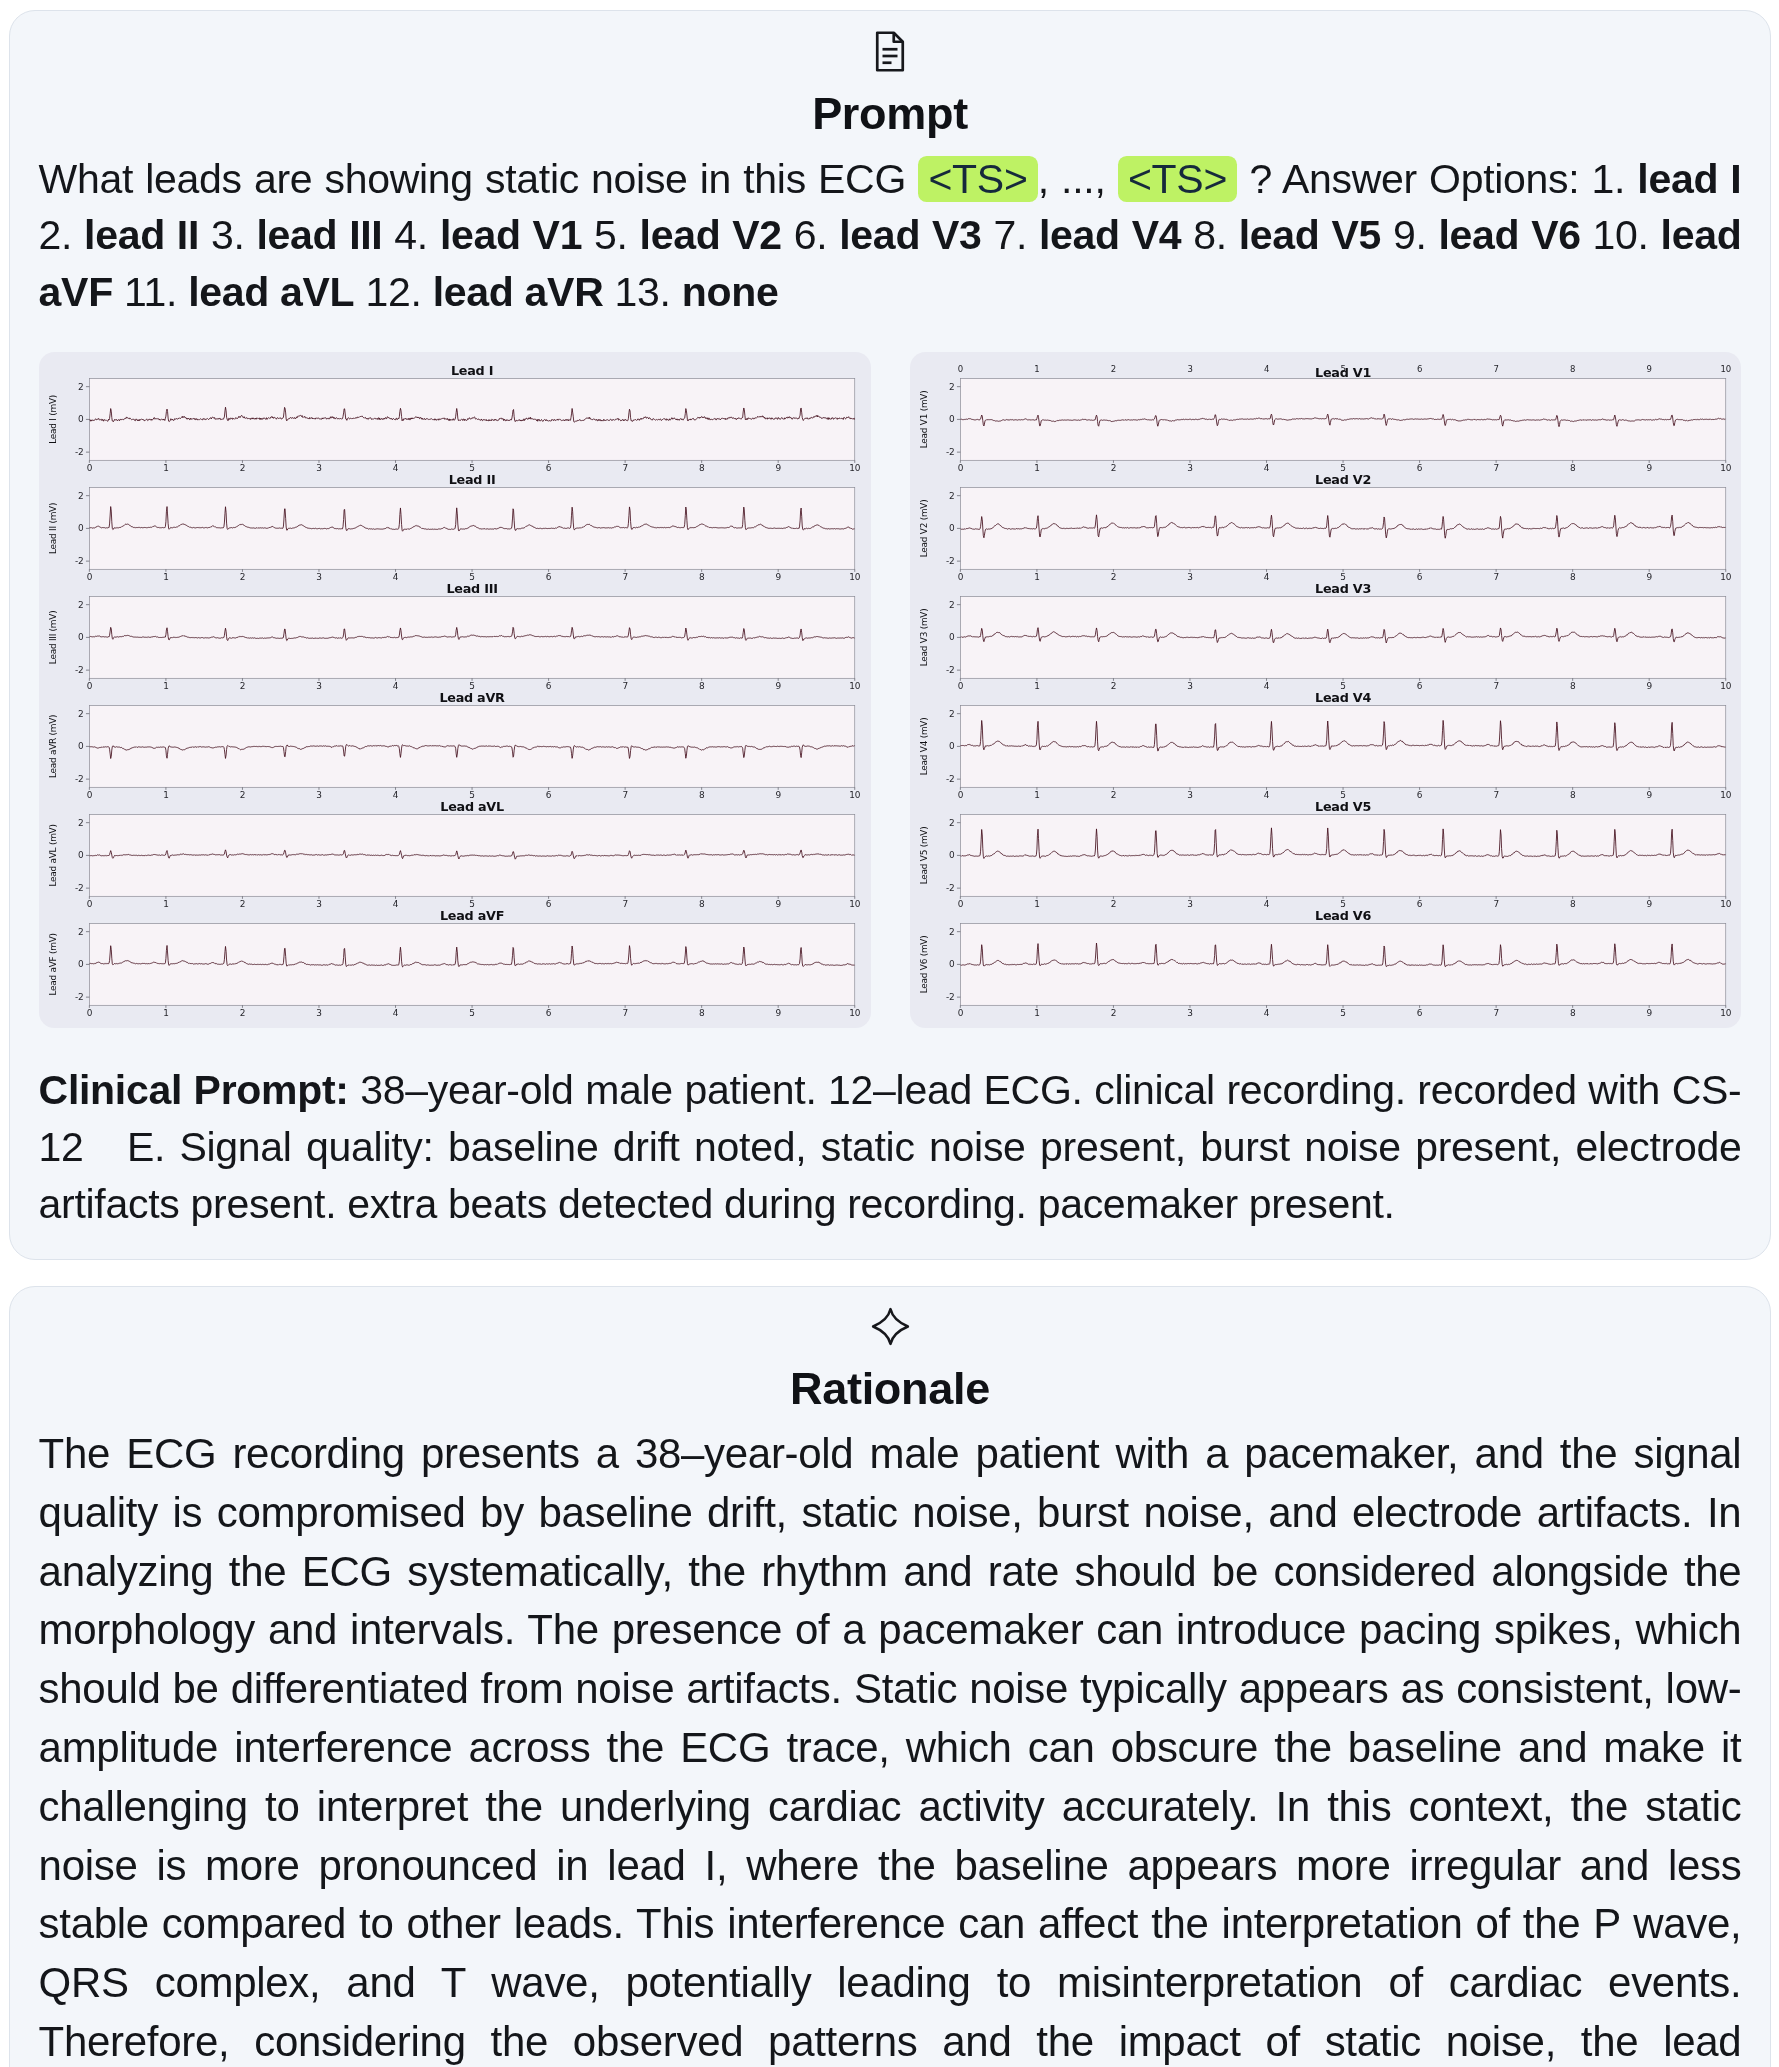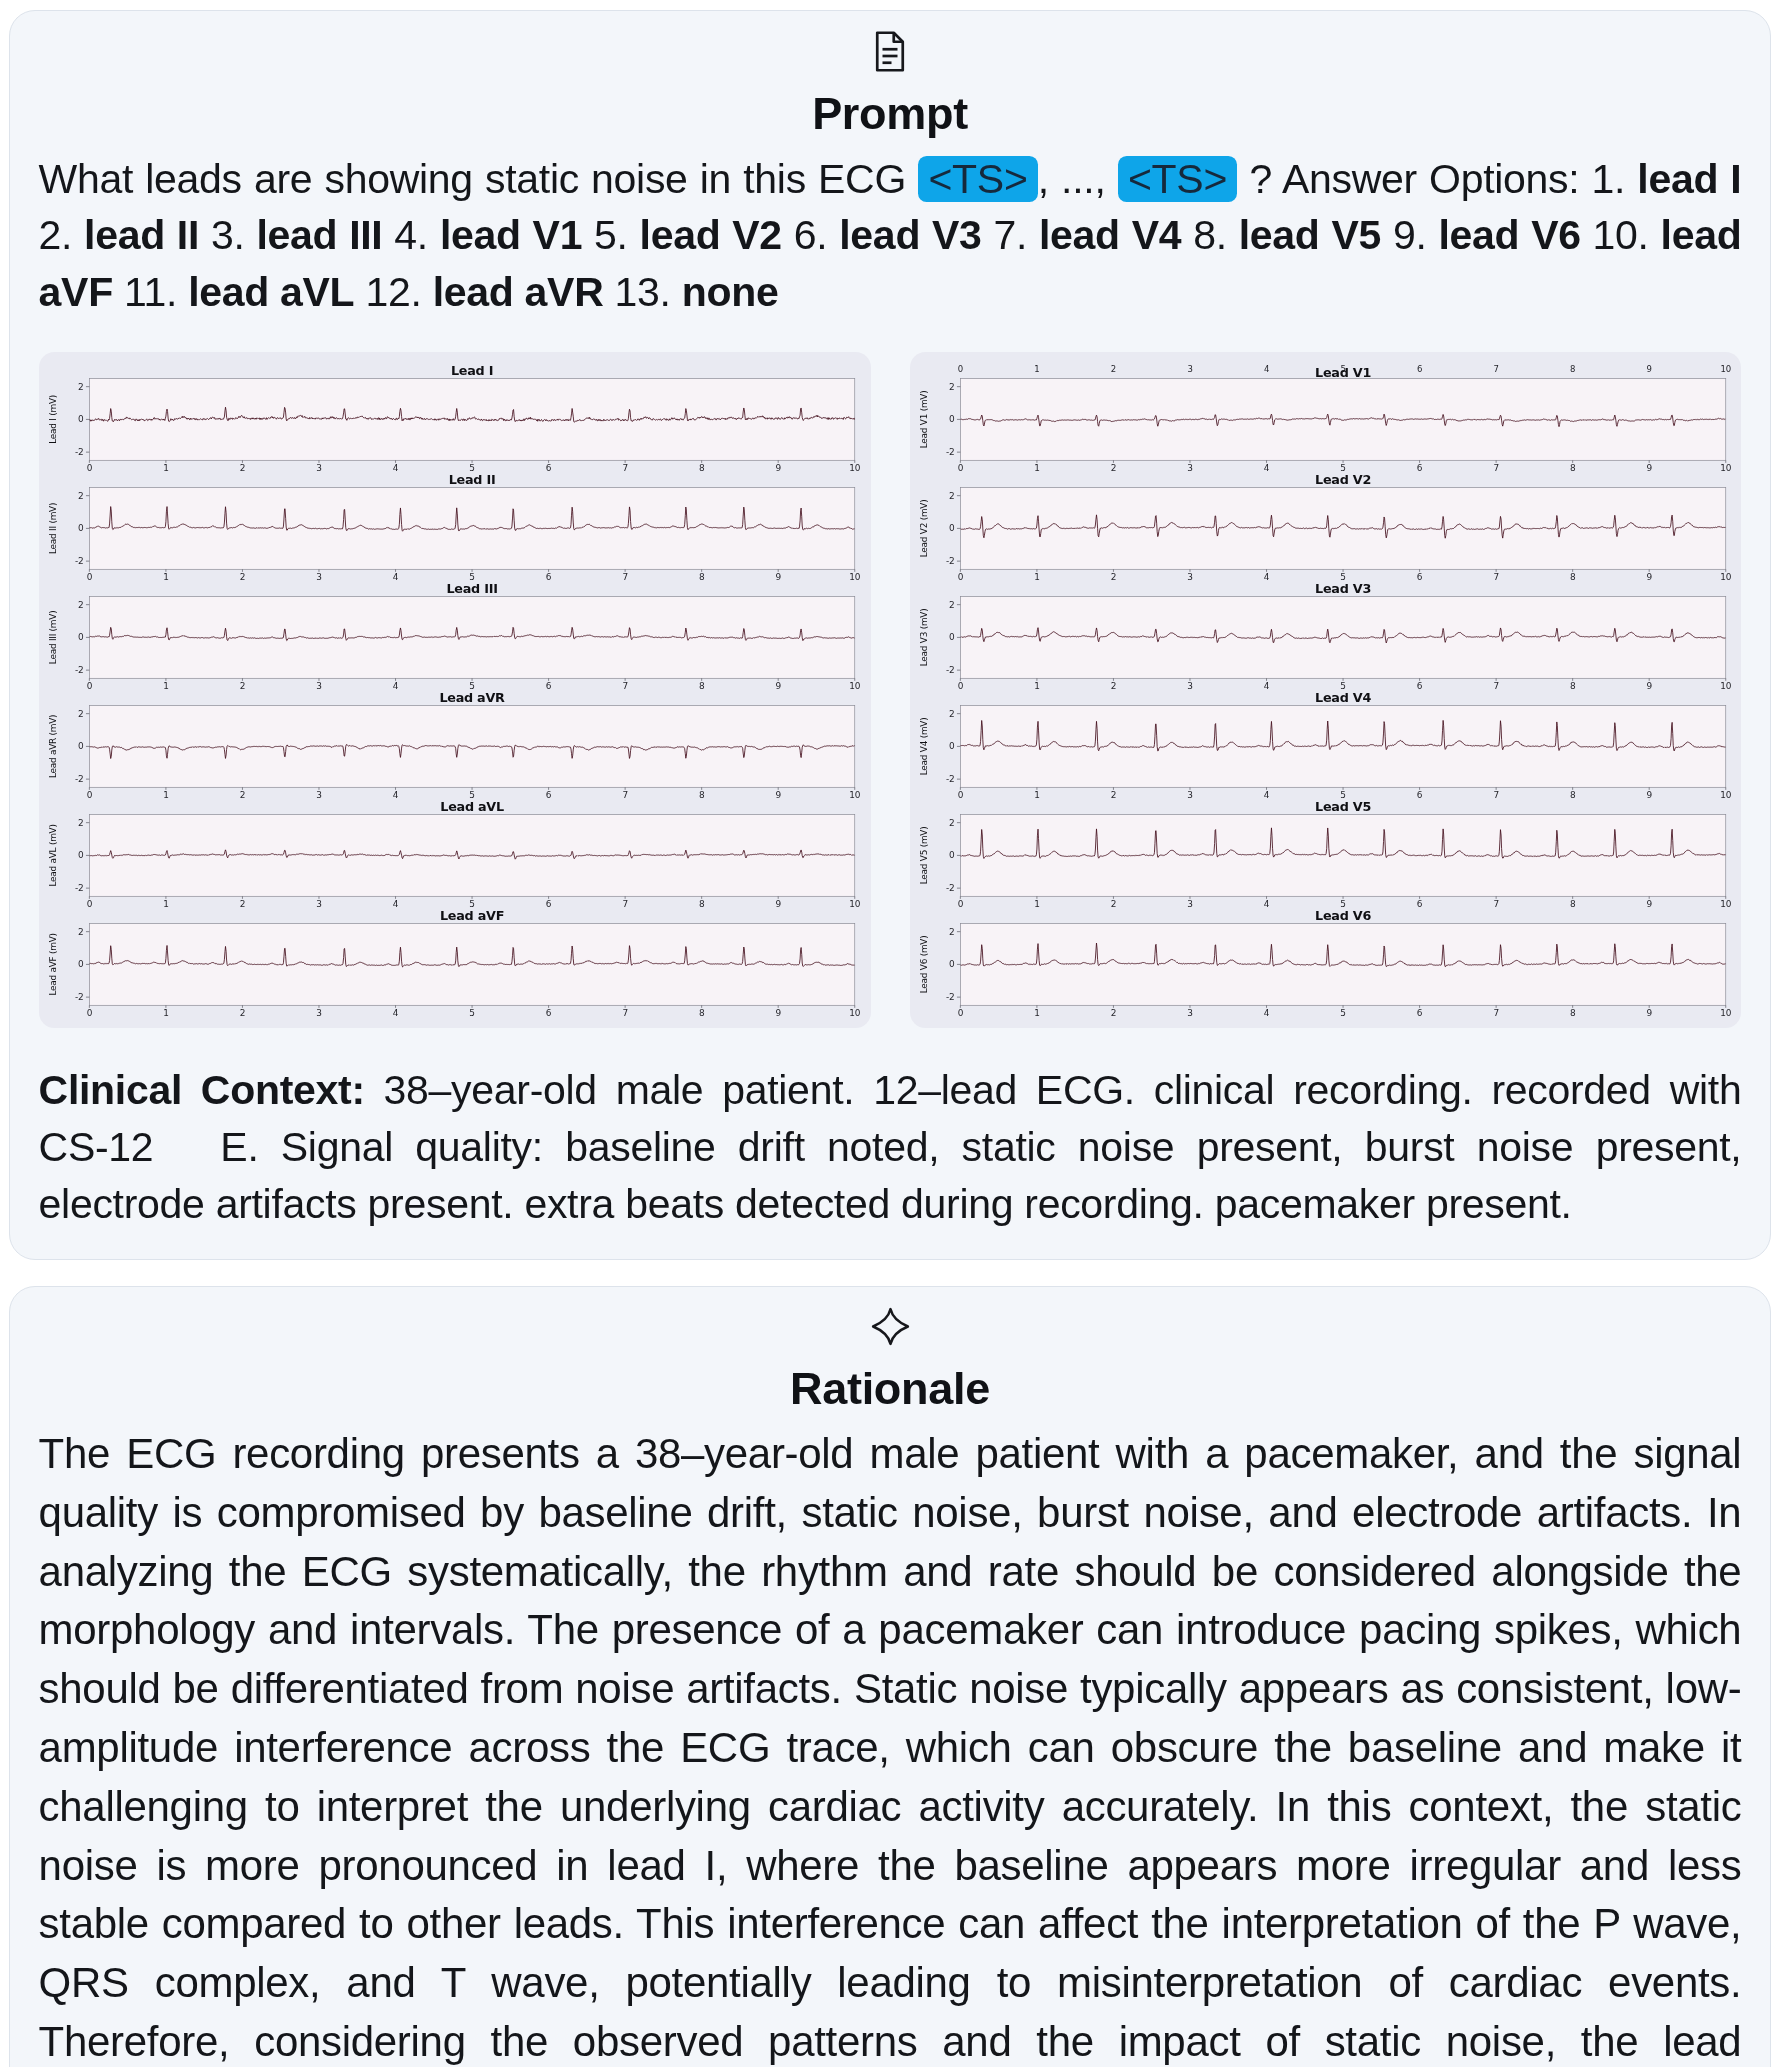--- a/index.html
+++ b/index.html
@@ -32,21 +32,21 @@
   .card-header .hicon { display: inline-flex; align-items: center; }
   .body-text {
     font-size: 41px;
     line-height: 1.38;
     margin: 0;
     text-align: justify;
   }
   .opt-num { font-weight: 400; }
   .opt-label { font-weight: 700; }
   .ts-chip {
-    background: #0ea5e9;
+    background: #bef264;
     color: #16293c;
     border-radius: 8.6px;
     padding: 0 10.3px;
     white-space: nowrap;
   }
   .ecg-row {
     display: flex;
     gap: 39px;
     margin: 31px 0 8.6px 0;
   }
@@ -600,21 +600,21 @@
           <text x="13" y="65" transform="rotate(-90 13 65)" text-anchor="middle" font-size="10.5" fill="#101014">Lead V6 (mV)</text>
           <clipPath id="c1-5">
             <rect x="52" y="17" width="898" height="96"></rect>
           </clipPath>
           <path d="M52.0 65.9L52.6 65.7L53.3 66.0L53.9 65.6L54.6 65.6L55.2 65.6L55.8 65.6L56.5 65.9L57.1 65.7L57.8 65.5L58.4 65.5L59.1 65.1L59.7 65.0L60.3 64.5L61.0 64.7L61.6 64.5L62.3 64.3L62.9 64.2L63.5 64.0L64.2 64.8L64.8 64.8L65.5 65.1L66.1 65.2L66.8 65.2L67.4 65.4L68.0 65.9L68.7 65.7L69.3 65.7L70.0 65.7L70.6 65.9L71.2 65.7L71.9 65.4L72.5 65.5L73.2 65.8L73.8 65.3L74.5 65.4L75.1 64.9L75.7 61.2L76.4 50.8L77.0 41.9L77.7 46.3L78.3 58.5L78.9 65.8L79.6 66.9L80.2 66.8L80.9 65.9L81.5 65.6L82.1 65.6L82.8 65.1L83.4 65.6L84.1 65.3L84.7 65.3L85.4 65.4L86.0 65.6L86.6 65.4L87.3 65.0L87.9 65.2L88.6 65.0L89.2 64.1L89.8 64.3L90.5 63.6L91.1 63.5L91.8 62.9L92.4 62.2L93.1 62.2L93.7 61.6L94.3 61.1L95.0 61.0L95.6 60.3L96.3 60.6L96.9 60.4L97.5 60.7L98.2 61.6L98.8 61.6L99.5 62.2L100.1 62.5L100.7 63.4L101.4 63.9L102.0 64.2L102.7 64.2L103.3 64.3L104.0 65.1L104.6 65.0L105.2 64.7L105.9 65.2L106.5 65.5L107.2 65.2L107.8 65.3L108.4 65.4L109.1 65.5L109.7 65.4L110.4 65.5L111.0 65.2L111.7 65.5L112.3 65.0L112.9 65.3L113.6 64.8L114.2 65.1L114.9 65.4L115.5 65.0L116.1 65.4L116.8 65.5L117.4 65.4L118.1 65.5L118.7 65.2L119.3 65.0L120.0 65.2L120.6 65.1L121.3 65.1L121.9 65.0L122.6 65.0L123.2 65.0L123.8 65.0L124.5 65.1L125.1 64.3L125.8 64.0L126.4 63.7L127.0 63.9L127.7 63.4L128.3 63.3L129.0 63.3L129.6 63.6L130.3 64.1L130.9 64.1L131.5 64.5L132.2 65.0L132.8 64.6L133.5 65.2L134.1 64.8L134.7 65.3L135.4 65.0L136.0 65.0L136.7 65.2L137.3 64.8L138.0 64.6L138.6 65.1L139.2 64.7L139.9 64.7L140.5 65.1L141.2 64.0L141.8 58.5L142.4 47.2L143.1 40.6L143.7 49.4L144.4 60.4L145.0 65.9L145.6 66.6L146.3 66.0L146.9 65.0L147.6 64.6L148.2 65.0L148.9 65.0L149.5 65.0L150.1 64.6L150.8 64.3L151.4 64.5L152.1 64.8L152.7 64.3L153.3 64.5L154.0 64.1L154.6 63.8L155.3 63.5L155.9 63.7L156.6 62.8L157.2 62.4L157.8 62.0L158.5 61.5L159.1 60.7L159.8 60.6L160.4 60.2L161.0 60.1L161.7 60.0L162.3 59.8L163.0 60.4L163.6 60.0L164.3 60.7L164.9 61.1L165.5 61.5L166.2 62.0L166.8 62.9L167.5 62.9L168.1 63.5L168.7 63.9L169.4 64.0L170.0 63.8L170.7 64.6L171.3 64.0L171.9 64.4L172.6 64.6L173.2 64.6L173.9 64.8L174.5 64.4L175.2 64.2L175.8 64.8L176.4 64.3L177.1 64.9L177.7 64.1L178.4 64.8L179.0 64.6L179.6 64.2L180.3 64.3L180.9 64.5L181.6 64.6L182.2 64.4L182.9 64.2L183.5 64.3L184.1 64.2L184.8 64.4L185.4 64.4L186.1 64.4L186.7 64.2L187.3 64.0L188.0 64.6L188.6 64.0L189.3 64.1L189.9 64.4L190.5 64.6L191.2 64.6L191.8 64.4L192.5 64.3L193.1 64.3L193.8 63.8L194.4 64.0L195.0 63.1L195.7 63.0L196.3 62.7L197.0 63.1L197.6 63.0L198.2 62.7L198.9 63.2L199.5 63.6L200.2 63.7L200.8 64.1L201.5 63.9L202.1 63.9L202.7 64.1L203.4 64.5L204.0 64.5L204.7 64.5L205.3 64.0L205.9 64.5L206.6 63.9L207.2 64.2L207.9 63.9L208.5 64.6L209.1 64.3L209.8 63.5L210.4 58.6L211.1 48.2L211.7 39.9L212.4 46.9L213.0 59.2L213.6 65.0L214.3 66.4L214.9 65.6L215.6 64.6L216.2 64.5L216.8 63.8L217.5 64.5L218.1 64.1L218.8 64.2L219.4 64.1L220.1 63.8L220.7 63.9L221.3 63.7L222.0 64.2L222.6 63.9L223.3 63.7L223.9 63.2L224.5 62.7L225.2 62.3L225.8 61.7L226.5 61.7L227.1 60.8L227.8 60.5L228.4 59.8L229.0 59.8L229.7 59.6L230.3 59.3L231.0 59.7L231.6 59.4L232.2 59.5L232.9 60.4L233.5 60.7L234.2 61.3L234.8 61.5L235.4 62.3L236.1 62.7L236.7 62.6L237.4 63.5L238.0 63.5L238.7 63.5L239.3 63.4L239.9 63.6L240.6 64.3L241.2 63.7L241.9 64.4L242.5 63.9L243.1 64.5L243.8 63.7L244.4 64.2L245.1 64.3L245.7 64.0L246.4 64.4L247.0 64.2L247.6 64.3L248.3 64.1L248.9 63.7L249.6 63.7L250.2 64.0L250.8 63.8L251.5 64.4L252.1 64.2L252.8 63.8L253.4 64.0L254.1 63.8L254.7 64.1L255.3 64.1L256.0 63.9L256.6 64.4L257.3 64.1L257.9 64.3L258.5 64.1L259.2 64.1L259.8 63.9L260.5 63.7L261.1 64.1L261.7 63.8L262.4 63.8L263.0 64.0L263.7 63.1L264.3 63.4L265.0 63.2L265.6 62.8L266.2 62.7L266.9 62.8L267.5 62.5L268.2 63.2L268.8 63.3L269.4 63.6L270.1 64.1L270.7 63.5L271.4 64.2L272.0 63.8L272.7 64.2L273.3 63.9L273.9 64.2L274.6 64.3L275.2 64.0L275.9 63.9L276.5 64.3L277.1 64.2L277.8 63.9L278.4 64.0L279.1 64.1L279.7 61.7L280.3 53.6L281.0 42.3L281.6 41.4L282.3 52.6L282.9 62.5L283.6 65.6L284.2 66.0L284.8 64.8L285.5 64.0L286.1 64.0L286.8 64.2L287.4 63.9L288.0 63.8L288.7 63.7L289.3 64.0L290.0 64.3L290.6 63.8L291.3 64.1L291.9 63.8L292.5 63.6L293.2 63.3L293.8 62.6L294.5 62.7L295.1 62.3L295.7 61.4L296.4 61.5L297.0 60.4L297.7 60.6L298.3 59.6L299.0 59.9L299.6 59.3L300.2 59.0L300.9 59.4L301.5 59.4L302.2 60.1L302.8 60.1L303.4 60.7L304.1 61.0L304.7 61.5L305.4 62.2L306.0 62.8L306.6 62.6L307.3 63.5L307.9 63.9L308.6 63.8L309.2 63.7L309.9 63.9L310.5 64.1L311.1 63.9L311.8 64.4L312.4 64.5L313.1 64.3L313.7 63.8L314.3 64.1L315.0 64.5L315.6 64.5L316.3 64.0L316.9 64.4L317.6 64.2L318.2 64.2L318.8 63.9L319.5 63.9L320.1 64.1L320.8 64.2L321.4 64.0L322.0 63.9L322.7 64.2L323.3 64.0L324.0 64.2L324.6 64.2L325.2 64.2L325.9 64.2L326.5 64.1L327.2 64.3L327.8 63.9L328.5 64.5L329.1 64.3L329.7 64.3L330.4 64.5L331.0 64.4L331.7 63.8L332.3 64.2L332.9 63.8L333.6 63.4L334.2 63.6L334.9 63.2L335.5 63.2L336.2 62.8L336.8 63.0L337.4 62.6L338.1 63.2L338.7 63.1L339.4 63.4L340.0 63.7L340.6 63.9L341.3 63.9L341.9 64.1L342.6 64.2L343.2 64.1L343.9 64.7L344.5 64.7L345.1 63.9L345.8 64.2L346.4 64.4L347.1 64.0L347.7 64.0L348.3 64.5L349.0 64.3L349.6 61.6L350.3 54.4L350.9 42.4L351.5 42.1L352.2 53.1L352.8 62.6L353.5 66.1L354.1 66.0L354.8 65.3L355.4 64.5L356.0 64.0L356.7 64.3L357.3 64.3L358.0 64.6L358.6 64.1L359.2 64.0L359.9 64.1L360.5 64.0L361.2 63.9L361.8 64.4L362.5 64.2L363.1 63.9L363.7 63.3L364.4 63.3L365.0 62.7L365.7 62.3L366.3 61.8L366.9 60.9L367.6 60.9L368.2 60.2L368.9 59.9L369.5 59.8L370.1 60.1L370.8 59.9L371.4 60.0L372.1 60.3L372.7 60.5L373.4 61.6L374.0 61.6L374.6 62.1L375.3 62.5L375.9 62.9L376.6 63.8L377.2 63.7L377.8 63.9L378.5 64.0L379.1 64.3L379.8 64.5L380.4 64.1L381.1 64.3L381.7 64.9L382.3 64.3L383.0 64.8L383.6 64.6L384.3 64.9L384.9 64.6L385.5 64.6L386.2 64.4L386.8 64.9L387.5 65.0L388.1 65.0L388.8 64.6L389.4 64.4L390.0 64.6L390.7 64.9L391.3 64.5L392.0 65.1L392.6 65.0L393.2 64.8L393.9 64.5L394.5 64.6L395.2 64.7L395.8 64.4L396.4 64.7L397.1 64.6L397.7 64.5L398.4 64.7L399.0 64.1L399.7 64.5L400.3 64.0L400.9 63.3L401.6 63.6L402.2 62.9L402.9 63.6L403.5 63.3L404.1 63.7L404.8 63.9L405.4 64.7L406.1 64.7L406.7 65.1L407.4 64.7L408.0 64.9L408.6 65.2L409.3 64.6L409.9 64.7L410.6 65.0L411.2 65.2L411.8 64.8L412.5 64.9L413.1 64.7L413.8 64.6L414.4 64.9L415.0 64.2L415.7 59.6L416.3 48.5L417.0 41.4L417.6 48.2L418.3 59.3L418.9 65.6L419.5 67.0L420.2 66.5L420.8 65.4L421.5 65.3L422.1 65.0L422.7 65.2L423.4 65.1L424.0 65.0L424.7 64.7L425.3 64.8L426.0 64.6L426.6 64.8L427.2 64.8L427.9 64.2L428.5 64.7L429.2 63.7L429.8 63.7L430.4 63.7L431.1 62.9L431.7 62.8L432.4 61.9L433.0 61.2L433.6 61.1L434.3 61.1L434.9 60.6L435.6 60.1L436.2 60.1L436.9 60.8L437.5 60.5L438.1 60.9L438.8 62.0L439.4 61.8L440.1 62.7L440.7 63.1L441.3 63.9L442.0 64.1L442.6 64.4L443.3 64.7L443.9 64.9L444.6 65.2L445.2 65.3L445.8 65.5L446.5 65.4L447.1 65.0L447.8 64.9L448.4 64.9L449.0 65.6L449.7 64.9L450.3 65.5L451.0 65.7L451.6 65.5L452.3 65.2L452.9 65.7L453.5 65.3L454.2 65.6L454.8 65.4L455.5 65.4L456.1 65.7L456.7 65.7L457.4 65.6L458.0 65.2L458.7 65.1L459.3 65.1L459.9 65.2L460.6 65.7L461.2 65.5L461.9 65.4L462.5 65.8L463.2 65.6L463.8 65.5L464.4 65.3L465.1 65.1L465.7 65.0L466.4 64.7L467.0 64.2L467.6 63.9L468.3 63.8L468.9 63.8L469.6 64.1L470.2 64.9L470.9 65.0L471.5 65.4L472.1 65.3L472.8 65.4L473.4 65.1L474.1 65.9L474.7 65.2L475.3 65.9L476.0 65.4L476.6 65.6L477.3 65.6L477.9 65.4L478.5 65.8L479.2 65.4L479.8 65.8L480.5 65.3L481.1 64.8L481.8 60.0L482.4 49.7L483.0 41.9L483.7 48.0L484.3 60.0L485.0 66.4L485.6 67.4L486.2 66.8L486.9 66.1L487.5 65.7L488.2 65.6L488.8 65.8L489.5 65.7L490.1 65.9L490.7 65.7L491.4 65.6L492.0 65.4L492.7 65.5L493.3 65.1L493.9 64.8L494.6 64.9L495.2 65.0L495.9 64.0L496.5 63.7L497.2 63.2L497.8 63.5L498.4 62.5L499.1 62.3L499.7 62.0L500.4 61.1L501.0 61.4L501.6 61.1L502.3 61.1L502.9 61.4L503.6 61.8L504.2 62.0L504.8 62.2L505.5 62.4L506.1 63.3L506.8 63.5L507.4 64.2L508.1 64.8L508.7 65.2L509.3 65.1L510.0 65.4L510.6 65.1L511.3 65.7L511.9 66.0L512.5 65.4L513.2 65.7L513.8 65.6L514.5 65.8L515.1 65.6L515.8 65.9L516.4 65.8L517.0 65.6L517.7 65.5L518.3 65.7L519.0 65.9L519.6 65.8L520.2 65.6L520.9 66.1L521.5 65.7L522.2 66.0L522.8 65.9L523.5 66.0L524.1 66.0L524.7 66.1L525.4 65.8L526.0 66.2L526.7 66.2L527.3 65.7L527.9 65.7L528.6 65.8L529.2 66.1L529.9 65.8L530.5 65.3L531.1 65.7L531.8 65.5L532.4 64.8L533.1 65.0L533.7 64.5L534.4 64.5L535.0 64.4L535.6 64.3L536.3 64.8L536.9 65.4L537.6 65.3L538.2 65.3L538.8 66.1L539.5 65.6L540.1 66.0L540.8 66.2L541.4 66.1L542.1 65.8L542.7 65.9L543.3 65.8L544.0 66.0L544.6 65.9L545.3 65.8L545.9 65.8L546.5 65.8L547.2 65.5L547.8 62.6L548.5 53.8L549.1 43.4L549.7 44.9L550.4 56.6L551.0 64.9L551.7 67.5L552.3 67.5L553.0 66.7L553.6 65.9L554.2 66.3L554.9 65.9L555.5 65.8L556.2 66.3L556.8 66.0L557.4 65.9L558.1 66.0L558.7 65.8L559.4 65.6L560.0 65.5L560.7 65.3L561.3 64.8L561.9 65.0L562.6 64.6L563.2 64.3L563.9 63.4L564.5 63.1L565.1 62.4L565.8 62.0L566.4 61.9L567.1 61.4L567.7 61.2L568.3 61.2L569.0 61.2L569.6 61.6L570.3 62.1L570.9 62.3L571.6 62.8L572.2 63.4L572.8 63.4L573.5 64.5L574.1 64.5L574.8 64.6L575.4 65.4L576.0 65.4L576.7 65.8L577.3 65.8L578.0 65.6L578.6 66.1L579.3 65.5L579.9 66.3L580.5 65.5L581.2 65.8L581.8 65.6L582.5 65.7L583.1 66.1L583.7 65.9L584.4 66.2L585.0 65.9L585.7 65.7L586.3 65.7L587.0 65.9L587.6 66.2L588.2 65.9L588.9 66.1L589.5 66.2L590.2 65.8L590.8 65.6L591.4 65.8L592.1 66.0L592.7 65.9L593.4 65.8L594.0 66.2L594.6 65.7L595.3 66.1L595.9 65.9L596.6 66.0L597.2 65.6L597.9 66.1L598.5 65.8L599.1 65.5L599.8 65.7L600.4 65.4L601.1 65.0L601.7 65.2L602.3 64.7L603.0 64.3L603.6 64.7L604.3 64.7L604.9 64.7L605.6 65.2L606.2 65.4L606.8 65.6L607.5 65.9L608.1 65.9L608.8 65.6L609.4 66.0L610.0 65.8L610.7 65.8L611.3 65.6L612.0 66.0L612.6 65.9L613.3 65.9L613.9 65.5L614.5 65.6L615.2 65.7L615.8 66.1L616.5 64.9L617.1 61.3L617.7 51.7L618.4 42.0L619.0 46.9L619.7 58.9L620.3 65.7L620.9 67.7L621.6 67.3L622.2 66.2L622.9 65.9L623.5 66.0L624.2 65.4L624.8 65.5L625.4 66.0L626.1 65.7L626.7 65.6L627.4 65.7L628.0 65.8L628.6 65.2L629.3 65.4L629.9 65.1L630.6 64.5L631.2 64.6L631.9 64.1L632.5 63.3L633.1 63.3L633.8 63.0L634.4 61.9L635.1 61.6L635.7 61.3L636.3 61.3L637.0 60.6L637.6 61.2L638.3 61.4L638.9 61.2L639.5 61.5L640.2 62.0L640.8 62.3L641.5 63.0L642.1 63.1L642.8 63.8L643.4 64.5L644.0 64.6L644.7 65.2L645.3 64.8L646.0 65.0L646.6 65.7L647.2 65.5L647.9 65.4L648.5 65.9L649.2 65.7L649.8 65.7L650.5 65.6L651.1 65.5L651.7 65.9L652.4 65.7L653.0 65.4L653.7 65.6L654.3 65.4L654.9 65.3L655.6 65.4L656.2 65.4L656.9 65.6L657.5 65.4L658.2 65.2L658.8 65.7L659.4 65.8L660.1 65.3L660.7 65.2L661.4 65.7L662.0 65.7L662.6 65.3L663.3 65.7L663.9 65.1L664.6 65.6L665.2 65.6L665.8 65.4L666.5 65.1L667.1 65.4L667.8 64.9L668.4 64.5L669.1 64.3L669.7 64.2L670.3 64.1L671.0 63.8L671.6 63.9L672.3 64.3L672.9 64.6L673.5 64.6L674.2 64.6L674.8 65.3L675.5 65.0L676.1 65.7L676.8 65.1L677.4 65.0L678.0 65.6L678.7 65.0L679.3 65.2L680.0 65.0L680.6 65.2L681.2 64.9L681.9 65.4L682.5 65.1L683.2 65.0L683.8 64.4L684.4 60.6L685.1 50.7L685.7 41.9L686.4 46.4L687.0 57.9L687.7 65.2L688.3 67.1L688.9 66.7L689.6 65.7L690.2 65.4L690.9 65.5L691.5 65.3L692.1 65.0L692.8 64.9L693.4 65.0L694.1 65.4L694.7 65.2L695.4 64.8L696.0 65.2L696.6 64.8L697.3 64.2L697.9 64.5L698.6 63.9L699.2 63.8L699.8 62.7L700.5 62.3L701.1 62.4L701.8 61.6L702.4 60.9L703.0 61.0L703.7 60.4L704.3 60.4L705.0 60.0L705.6 60.4L706.3 60.7L706.9 61.1L707.5 61.7L708.2 62.1L708.8 62.6L709.5 62.7L710.1 63.0L710.7 63.7L711.4 63.7L712.0 64.2L712.7 64.2L713.3 64.4L714.0 64.8L714.6 64.5L715.2 64.5L715.9 65.1L716.5 65.0L717.2 65.2L717.8 65.3L718.4 64.8L719.1 65.1L719.7 65.0L720.4 64.6L721.0 65.2L721.7 64.6L722.3 64.5L722.9 65.0L723.6 65.1L724.2 64.6L724.9 65.1L725.5 64.7L726.1 65.1L726.8 65.0L727.4 64.6L728.1 64.5L728.7 64.9L729.3 64.8L730.0 64.5L730.6 65.0L731.3 64.7L731.9 64.5L732.6 64.5L733.2 64.8L733.8 64.7L734.5 64.2L735.1 64.2L735.8 63.7L736.4 63.5L737.0 63.2L737.7 63.5L738.3 63.5L739.0 64.0L739.6 63.8L740.3 64.0L740.9 64.1L741.5 64.5L742.2 64.5L742.8 64.4L743.5 64.9L744.1 64.9L744.7 65.0L745.4 65.0L746.0 64.4L746.7 64.6L747.3 64.6L748.0 64.3L748.6 64.7L749.2 64.3L749.9 64.1L750.5 60.6L751.2 51.0L751.8 41.2L752.4 44.6L753.1 56.6L753.7 64.0L754.4 66.2L755.0 65.8L755.6 64.9L756.3 64.7L756.9 64.2L757.6 64.5L758.2 64.3L758.9 64.2L759.5 64.5L760.1 64.7L760.8 64.0L761.4 64.2L762.1 64.1L762.7 64.2L763.3 64.2L764.0 63.5L764.6 63.0L765.3 62.7L765.9 62.6L766.6 62.0L767.2 61.2L767.8 60.6L768.5 60.3L769.1 59.8L769.8 59.7L770.4 60.0L771.0 60.0L771.7 59.4L772.3 59.8L773.0 60.4L773.6 61.0L774.2 61.4L774.9 62.0L775.5 62.4L776.2 62.4L776.8 63.3L777.5 63.2L778.1 63.4L778.7 63.5L779.4 64.3L780.0 64.0L780.7 64.1L781.3 63.9L781.9 64.5L782.6 64.7L783.2 63.9L783.9 64.4L784.5 64.4L785.2 64.2L785.8 64.0L786.4 64.1L787.1 64.2L787.7 64.2L788.4 64.0L789.0 64.6L789.6 64.6L790.3 64.5L790.9 63.9L791.6 64.2L792.2 64.0L792.8 64.5L793.5 64.3L794.1 64.6L794.8 63.9L795.4 64.0L796.1 64.0L796.7 64.5L797.3 63.9L798.0 64.6L798.6 64.0L799.3 64.5L799.9 64.1L800.5 63.9L801.2 64.3L801.8 63.6L802.5 63.8L803.1 63.3L803.8 62.7L804.4 62.5L805.0 62.6L805.7 62.8L806.3 62.6L807.0 62.9L807.6 63.8L808.2 63.7L808.9 64.0L809.5 64.3L810.2 64.1L810.8 64.1L811.5 64.1L812.1 64.0L812.7 63.8L813.4 63.8L814.0 64.4L814.7 63.9L815.3 64.3L815.9 64.2L816.6 63.8L817.2 64.2L817.9 63.5L818.5 60.8L819.1 51.1L819.8 40.8L820.4 44.1L821.1 55.9L821.7 64.0L822.4 65.7L823.0 65.8L823.6 64.7L824.3 64.4L824.9 64.2L825.6 63.8L826.2 63.9L826.8 64.3L827.5 64.0L828.1 64.0L828.8 63.6L829.4 63.7L830.1 63.9L830.7 63.7L831.3 63.2L832.0 63.1L832.6 63.0L833.3 62.8L833.9 62.1L834.5 61.3L835.2 60.8L835.8 60.9L836.5 59.9L837.1 59.8L837.8 59.1L838.4 59.3L839.0 59.5L839.7 59.4L840.3 59.7L841.0 60.3L841.6 60.6L842.2 61.2L842.9 61.3L843.5 61.7L844.2 61.9L844.8 62.8L845.4 62.7L846.1 63.6L846.7 63.4L847.4 63.7L848.0 64.1L848.7 63.7L849.3 64.1L849.9 63.8L850.6 64.1L851.2 63.9L851.9 63.9L852.5 64.4L853.1 64.4L853.8 64.2L854.4 64.2L855.1 64.4L855.7 64.4L856.4 64.1L857.0 63.9L857.6 64.2L858.3 63.9L858.9 64.0L859.6 64.2L860.2 64.3L860.8 63.9L861.5 64.0L862.1 64.1L862.8 63.9L863.4 63.8L864.0 63.9L864.7 64.1L865.3 64.0L866.0 63.7L866.6 63.8L867.3 64.1L867.9 64.2L868.5 63.4L869.2 63.7L869.8 63.3L870.5 62.8L871.1 62.6L871.7 62.3L872.4 62.7L873.0 62.9L873.7 63.2L874.3 63.2L875.0 63.6L875.6 63.9L876.2 64.1L876.9 64.0L877.5 63.7L878.2 64.1L878.8 63.9L879.4 64.1L880.1 64.3L880.7 63.7L881.4 64.4L882.0 64.3L882.7 64.3L883.3 63.9L883.9 64.3L884.6 64.3L885.2 62.5L885.9 55.9L886.5 44.2L887.1 41.0L887.8 50.7L888.4 61.2L889.1 65.1L889.7 65.8L890.3 64.8L891.0 64.2L891.6 64.5L892.3 63.8L892.9 64.0L893.6 64.3L894.2 63.9L894.8 64.3L895.5 63.6L896.1 63.9L896.8 63.6L897.4 63.9L898.0 63.2L898.7 63.7L899.3 62.8L900.0 62.6L900.6 62.5L901.3 62.1L901.9 61.5L902.5 60.6L903.2 60.5L903.8 60.0L904.5 59.3L905.1 59.4L905.7 59.0L906.4 59.2L907.0 59.8L907.7 60.2L908.3 60.0L908.9 60.9L909.6 61.1L910.2 61.6L910.9 62.2L911.5 62.5L912.2 63.0L912.8 63.5L913.4 63.4L914.1 63.8L914.7 63.7L915.4 64.4L916.0 64.0L916.6 64.5L917.3 64.5L917.9 64.3L918.6 64.4L919.2 63.9L919.9 63.9L920.5 64.0L921.1 64.6L921.8 64.1L922.4 64.5L923.1 64.4L923.7 64.1L924.3 63.9L925.0 64.2L925.6 64.5L926.3 64.6L926.9 64.4L927.5 64.5L928.2 64.2L928.8 64.2L929.5 64.2L930.1 64.3L930.8 64.2L931.4 64.2L932.0 64.3L932.7 64.3L933.3 64.4L934.0 64.7L934.6 64.5L935.2 64.3L935.9 64.4L936.5 64.5L937.2 64.1L937.8 64.2L938.5 64.3L939.1 63.7L939.7 63.8L940.4 63.3L941.0 63.5L941.7 63.1L942.3 62.6L942.9 62.7L943.6 63.0L944.2 63.7L944.9 63.8L945.5 64.4L946.2 64.6L946.8 64.5L947.4 64.7L948.1 64.5L948.7 64.6L949.4 64.4L950.0 64.2" fill="none" stroke="#45101f" stroke-width="1" clip-path="url(#c1-5)"></path>
         </svg>
       </div>
   </div>
 
   <p class="clinical">
-    <span class="cc-label">Clinical Context:</span><span> 38–year-old male patient. 12–lead ECG. clinical recording. recorded with CS-12&nbsp;&nbsp;&nbsp;E. Signal quality: baseline drift noted, static noise present, burst noise present, electrode artifacts present. extra beats detected during recording. pacemaker present.</span>
+    <span class="cc-label">Clinical Prompt:</span><span> 38–year-old male patient. 12–lead ECG. clinical recording. recorded with CS-12&nbsp;&nbsp;&nbsp;E. Signal quality: baseline drift noted, static noise present, burst noise present, electrode artifacts present. extra beats detected during recording. pacemaker present.</span>
   </p>
 </div>
 
 <div class="card" id="rationale-card">
   <div class="card-header">
     <span class="hicon">
       <svg width="41" height="41" viewBox="0 0 40 40" aria-hidden="true">
         <path d="M20 3 Q22.5 14 37 20 Q22.5 26 20 37 Q17.5 26 3 20 Q17.5 14 20 3 Z" fill="none" stroke="#17181c" stroke-width="2.4" stroke-linejoin="round"></path>
       </svg>
     </span>

